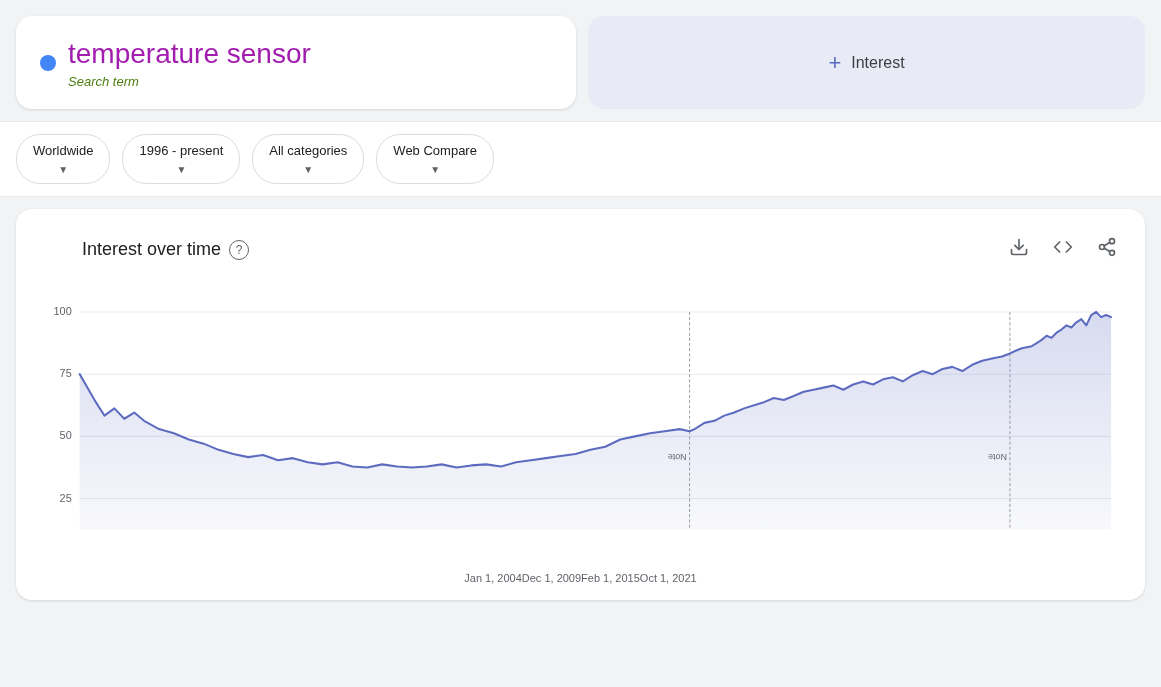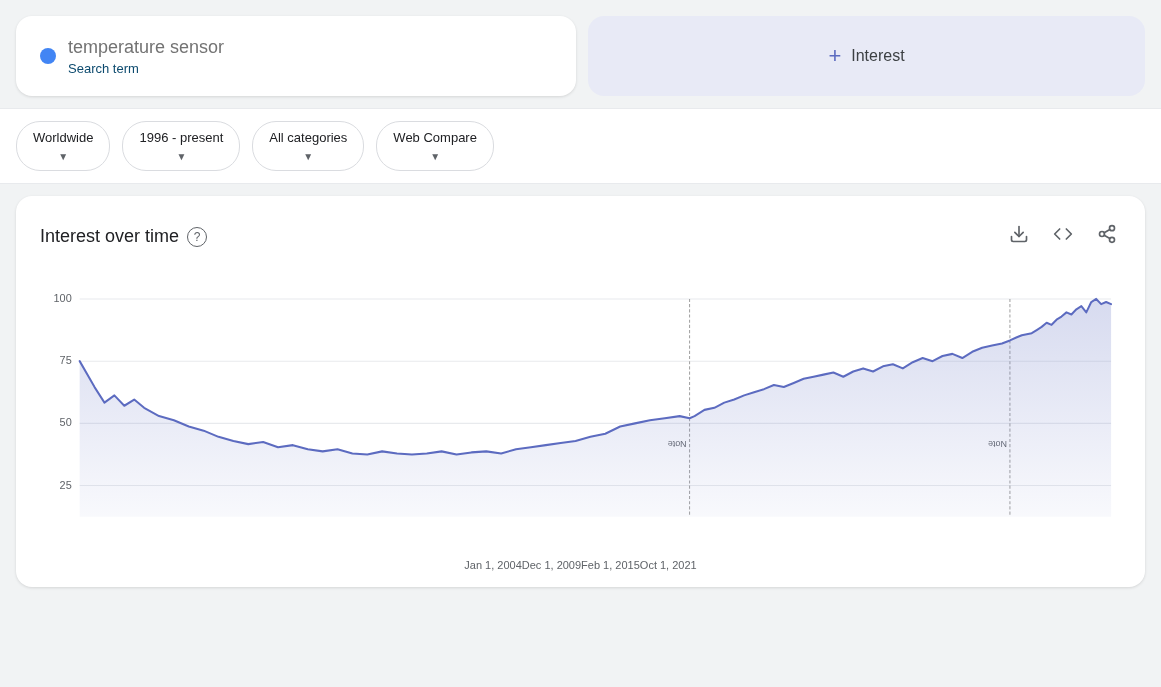--- a/index.html
+++ b/index.html
@@ -31,30 +31,31 @@
 
     .dot {
       width: 16px;
       height: 16px;
       border-radius: 50%;
       background: #4285f4;
       flex-shrink: 0;
     }
 
     .search-term-text h2 {
-      font-size: 18px;
+      font-size: 28px;
       font-weight: 400;
-      color: #737373;
+      color: #a21caf;
       line-height: 1.3;
     }
 
     .search-term-text p {
       font-size: 13px;
-      color: #0c4a6e;
+      color: #4d7c0f;
       margin-top: 2px;
+      font-style: italic;
     }
 
     .compare-card {
       background: #e8eaf6;
       border-radius: 16px;
       flex: 1;
       display: flex;
       align-items: center;
       justify-content: center;
       gap: 10px;
@@ -111,20 +112,21 @@
       display: flex;
       align-items: center;
       justify-content: space-between;
       margin-bottom: 20px;
     }
 
     .chart-title-group {
       display: flex;
       align-items: center;
       gap: 8px;
+      margin-left: 42px;
     }
 
     .chart-title {
       font-size: 18px;
       font-weight: 400;
       color: #202124;
     }
 
     .help-icon {
       width: 20px;

